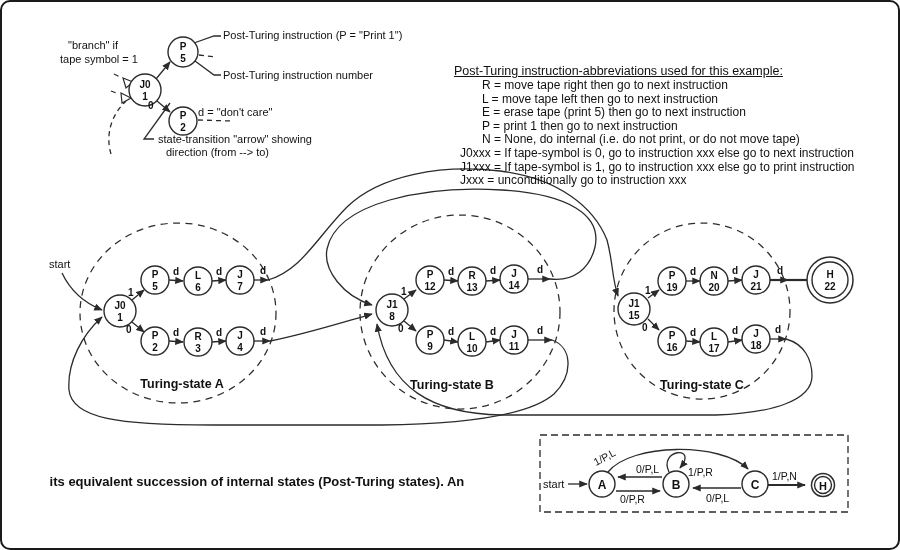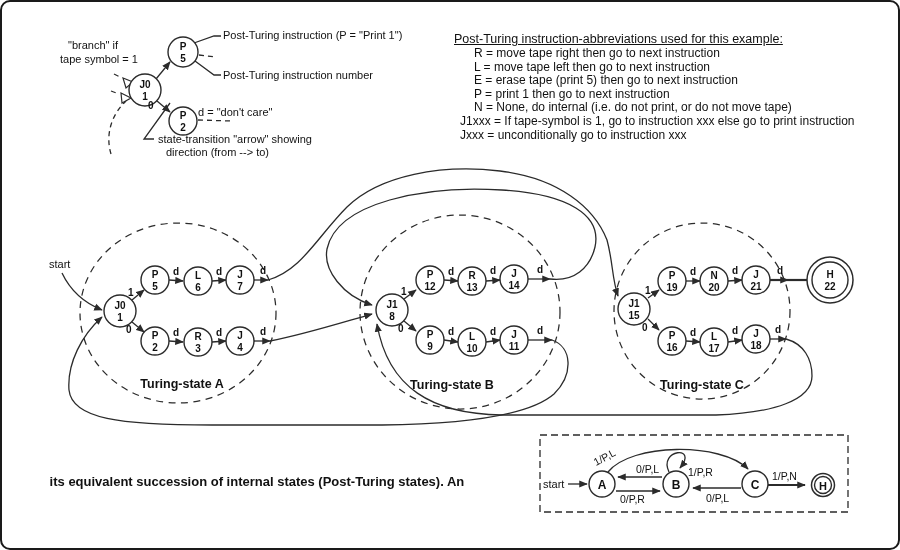--- a/index.html
+++ b/index.html
@@ -7,22 +7,22 @@
     position:relative;width:900px;height:550px;background:#fff;
     border:2px solid #1a1a1a;border-radius:10px;box-sizing:border-box;
     overflow:hidden;font-family:"Liberation Sans", sans-serif;color:#111;
   }
   #diagram{position:absolute;left:0;top:0;width:900px;height:550px;}
   #diagram text{font-family:"Liberation Sans", sans-serif;}
   .abbr{
     position:absolute;left:452px;top:30px;width:442px;
     font-size:12px;line-height:13.6px;
   }
-  .abbr-title{font-size:12.5px;line-height:15px;text-decoration:underline;}
-  .abbr-item{margin-left:20px;white-space:nowrap;}
+  .abbr-title{font-size:12.5px;line-height:15px;text-decoration:underline;margin-top:32px;}
+  .abbr-item{margin-left:28px;white-space:nowrap;}
   .abbr-item.jitem{margin-left:6px;}
   .caption{
     position:absolute;left:44px;top:439px;width:500px;
     font-size:13px;font-weight:bold;line-height:16.4px;white-space:pre;
   }
 </style>
 </head>
 <body>
 
 <div class="frame">
@@ -275,20 +275,21 @@
       <text x="770" y="478" font-size="10.5" fill="#111">1/P,N</text>
     </svg>
 
   <div class="abbr">
     <div class="abbr-title">Post-Turing instruction-abbreviations used for this example:</div>
     <div class="abbr-item">R = move tape right then go to next instruction</div>
     <div class="abbr-item">L = move tape left then go to next instruction</div>
     <div class="abbr-item">E = erase tape (print 5) then go to next instruction</div>
     <div class="abbr-item">P = print 1 then go to next instruction</div>
     <div class="abbr-item">N = None, do internal (i.e. do not print, or do not move tape)</div>
+    <div class="abbr-item jitem">J0xxx = If tape-symbol is 0, go to instruction xxx else go to next instruction</div>
     <div class="abbr-item jitem">J1xxx = If tape-symbol is 1, go to instruction xxx else go to print instruction</div>
     <div class="abbr-item jitem">Jxxx = unconditionally go to instruction xxx</div>
   </div>
 
   <div class="caption">
     <div> its equivalent succession of internal states (Post-Turing states). An</div>
     
   </div>
 
 </div>

